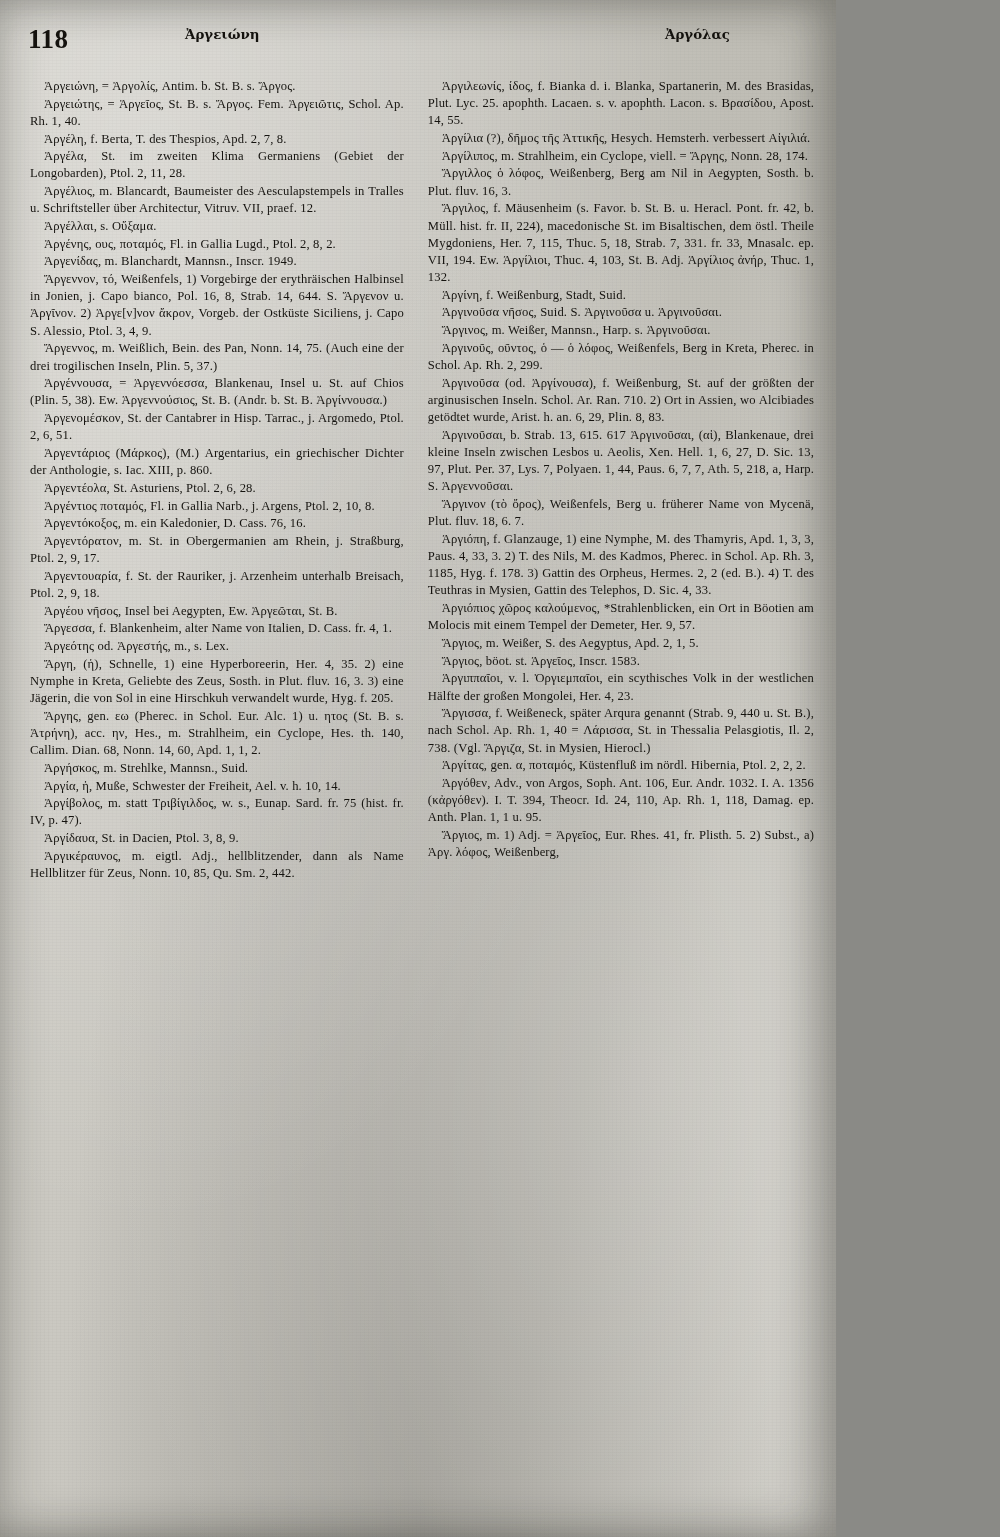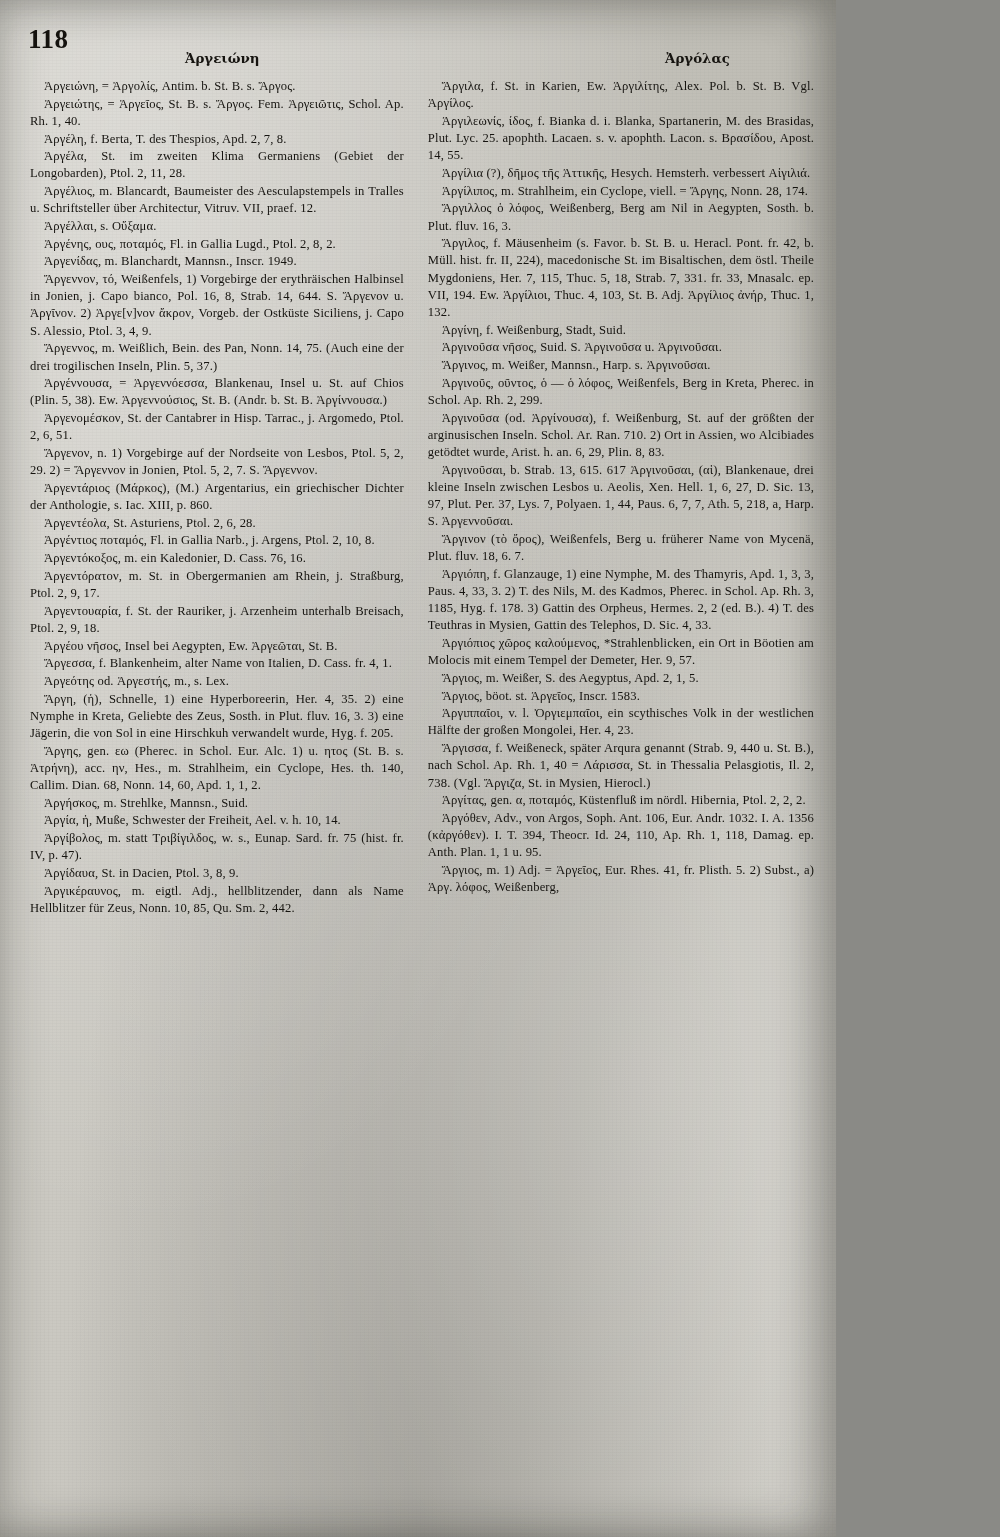--- a/index.html
+++ b/index.html
@@ -91,21 +91,20 @@
 
   .entry {
     margin: 0 0 0.5px 0;
     text-indent: 14px;
   }
   
   .gk {
     font-family: "DejaVu Serif", serif;
     font-weight: 700;
     font-size: 13.4px;
-    margin-top: 24px;
   }
   
   .fr {
     font-family: Liberation Serif, serif;
     font-size: 12.6px;
     letter-spacing: 0.15px;
   }
 </style>
 </head>
 <body>
@@ -125,41 +124,39 @@
       <p class="entry fr">Ἀργέλη, f. Berta, T. des Thespios, Apd. 2, 7, 8.</p>
       <p class="entry fr">Ἀργέλα, St. im zweiten Klima Germaniens (Gebiet der Longobarden), Ptol. 2, 11, 28.</p>
       <p class="entry fr">Ἀργέλιος, m. Blancardt, Baumeister des Aesculapstempels in Tralles u. Schriftsteller über Architectur, Vitruv. VII, praef. 12.</p>
       <p class="entry fr">Ἀργέλλαι, s. Οὔξαμα.</p>
       <p class="entry fr">Ἀργένης, ους, ποταμός, Fl. in Gallia Lugd., Ptol. 2, 8, 2.</p>
       <p class="entry fr">Ἀργενίδας, m. Blanchardt, Mannsn., Inscr. 1949.</p>
       <p class="entry fr">Ἄργεννον, τό, Weißenfels, 1) Vorgebirge der erythräischen Halbinsel in Jonien, j. Capo bianco, Pol. 16, 8, Strab. 14, 644. S. Ἄργενον u. Ἀργῖνον. 2) Ἀργε[ν]νον ἄκρον, Vorgeb. der Ostküste Siciliens, j. Capo S. Alessio, Ptol. 3, 4, 9.</p>
       <p class="entry fr">Ἄργεννος, m. Weißlich, Bein. des Pan, Nonn. 14, 75. (Auch eine der drei trogilischen Inseln, Plin. 5, 37.)</p>
       <p class="entry fr">Ἀργέννουσα, = Ἀργεννόεσσα, Blankenau, Insel u. St. auf Chios (Plin. 5, 38). Ew. Ἀργεννούσιος, St. B. (Andr. b. St. B. Ἀργίννουσα.)</p>
       <p class="entry fr">Ἀργενομέσκον, St. der Cantabrer in Hisp. Tarrac., j. Argomedo, Ptol. 2, 6, 51.</p>
-      <p class="entry fr">Ἄργενον, n. 1) Vorgebirge auf der Nordseite von Lesbos, Ptol. 5, 2, 29. 2) = Ἄργεννον in Jonien, Ptol. 5, 2, 7. S. Ἄργεννον.</p>
       <p class="entry fr">Ἀργεντάριος (Μάρκος), (M.) Argentarius, ein griechischer Dichter der Anthologie, s. Iac. XIII, p. 860.</p>
       <p class="entry fr">Ἀργεντέολα, St. Asturiens, Ptol. 2, 6, 28.</p>
       <p class="entry fr">Ἀργέντιος ποταμός, Fl. in Gallia Narb., j. Argens, Ptol. 2, 10, 8.</p>
       <p class="entry fr">Ἀργεντόκοξος, m. ein Kaledonier, D. Cass. 76, 16.</p>
       <p class="entry fr">Ἀργεντόρατον, m. St. in Obergermanien am Rhein, j. Straßburg, Ptol. 2, 9, 17.</p>
       <p class="entry fr">Ἀργεντουαρία, f. St. der Rauriker, j. Arzenheim unterhalb Breisach, Ptol. 2, 9, 18.</p>
       <p class="entry fr">Ἀργέου νῆσος, Insel bei Aegypten, Ew. Ἀργεῶται, St. B.</p>
       <p class="entry fr">Ἄργεσσα, f. Blankenheim, alter Name von Italien, D. Cass. fr. 4, 1.</p>
       <p class="entry fr">Ἀργεότης od. Ἀργεστής, m., s. Lex.</p>
       <p class="entry fr">Ἄργη, (ἡ), Schnelle, 1) eine Hyperboreerin, Her. 4, 35. 2) eine Nymphe in Kreta, Geliebte des Zeus, Sosth. in Plut. fluv. 16, 3. 3) eine Jägerin, die von Sol in eine Hirschkuh verwandelt wurde, Hyg. f. 205.</p>
       <p class="entry fr">Ἄργης, gen. εω (Pherec. in Schol. Eur. Alc. 1) u. ητος (St. B. s. Ἀτρήνη), acc. ην, Hes., m. Strahlheim, ein Cyclope, Hes. th. 140, Callim. Dian. 68, Nonn. 14, 60, Apd. 1, 1, 2.</p>
       <p class="entry fr">Ἀργήσκος, m. Strehlke, Mannsn., Suid.</p>
       <p class="entry fr">Ἀργία, ἡ, Muße, Schwester der Freiheit, Ael. v. h. 10, 14.</p>
       <p class="entry fr">Ἀργίβολος, m. statt Τριβίγιλδος, w. s., Eunap. Sard. fr. 75 (hist. fr. IV, p. 47).</p>
       <p class="entry fr">Ἀργίδαυα, St. in Dacien, Ptol. 3, 8, 9.</p>
       <p class="entry fr">Ἀργικέραυνος, m. eigtl. Adj., hellblitzender, dann als Name Hellblitzer für Zeus, Nonn. 10, 85, Qu. Sm. 2, 442.</p>
     </div>
 
     <div class="col right">
-      <p class="entry fr">Ἄργιλα, f. St. in Karien, Ew. Ἀργιλίτης, Alex. Pol. b. St. B. Vgl. Ἀργίλος.</p>
       <p class="entry fr">Ἀργιλεωνίς, ίδος, f. Bianka d. i. Blanka, Spartanerin, M. des Brasidas, Plut. Lyc. 25. apophth. Lacaen. s. v. apophth. Lacon. s. Βρασίδου, Apost. 14, 55.</p>
       <p class="entry fr">Ἀργίλια (?), δῆμος τῆς Ἀττικῆς, Hesych. Hemsterh. verbessert Αἰγιλιά.</p>
       <p class="entry fr">Ἀργίλιπος, m. Strahlheim, ein Cyclope, viell. = Ἄργης, Nonn. 28, 174.</p>
       <p class="entry fr">Ἄργιλλος ὁ λόφος, Weißenberg, Berg am Nil in Aegypten, Sosth. b. Plut. fluv. 16, 3.</p>
       <p class="entry fr">Ἄργιλος, f. Mäusenheim (s. Favor. b. St. B. u. Heracl. Pont. fr. 42, b. Müll. hist. fr. II, 224), macedonische St. im Bisaltischen, dem östl. Theile Mygdoniens, Her. 7, 115, Thuc. 5, 18, Strab. 7, 331. fr. 33, Mnasalc. ep. VII, 194. Ew. Ἀργίλιοι, Thuc. 4, 103, St. B. Adj. Ἀργίλιος ἀνήρ, Thuc. 1, 132.</p>
       <p class="entry fr">Ἀργίνη, f. Weißenburg, Stadt, Suid.</p>
       <p class="entry fr">Ἀργινοῦσα νῆσος, Suid. S. Ἀργινοῦσα u. Ἀργινοῦσαι.</p>
       <p class="entry fr">Ἄργινος, m. Weißer, Mannsn., Harp. s. Ἀργινοῦσαι.</p>
       <p class="entry fr">Ἀργινοῦς, οῦντος, ὁ — ὁ λόφος, Weißenfels, Berg in Kreta, Pherec. in Schol. Ap. Rh. 2, 299.</p>
       <p class="entry fr">Ἀργινοῦσα (od. Ἀργίνουσα), f. Weißenburg, St. auf der größten der arginusischen Inseln. Schol. Ar. Ran. 710. 2) Ort in Assien, wo Alcibiades getödtet wurde, Arist. h. an. 6, 29, Plin. 8, 83.</p>

